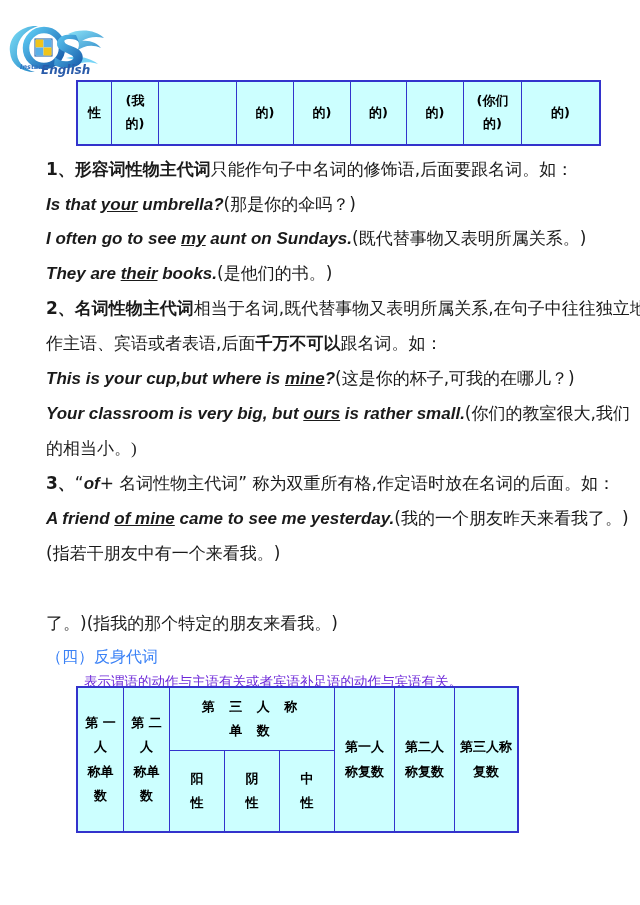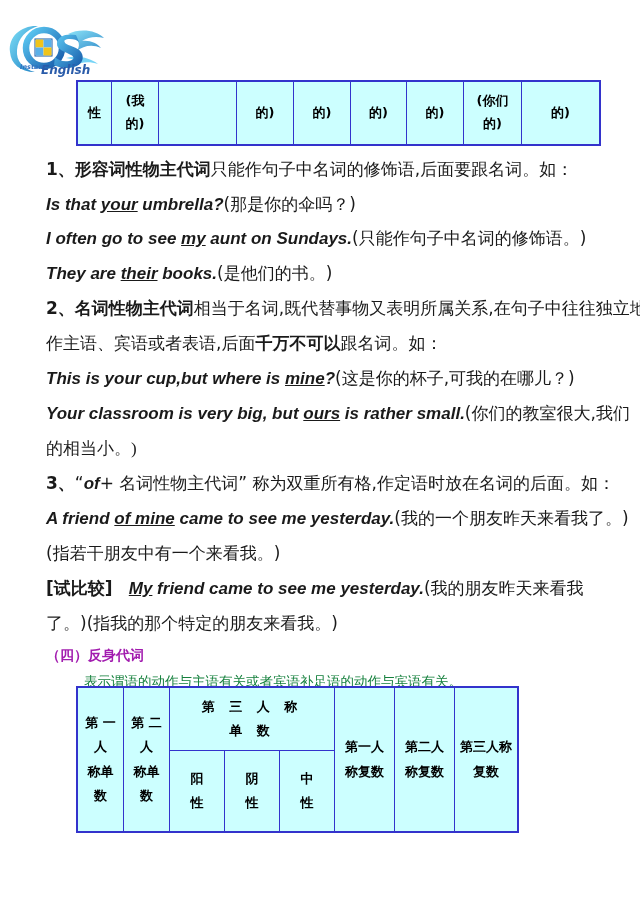--- a/index.html
+++ b/index.html
@@ -115,28 +115,28 @@
   .en {
     font-weight: bold;
     font-style: italic;
     font-family: Liberation Sans, sans-serif;
   }
   .u { text-decoration: underline; }
   .num { font-weight: bold; }
 
   .heading {
     position: absolute;
-    font-size: 14px;
-    font-weight: bold;
-    color: #a21caf;
+    font-size: 16px;
+    font-weight: normal;
+    color: #3b82f6;
   }
   .subnote {
     position: absolute;
     font-size: 13.5px;
-    color: #15803d;
+    color: #6d28d9;
   }
 </style>
 </head>
 <body>
 
 <div class="page">
 
   <div class="logo-wrap">
     <svg width="104" height="56" viewBox="0 0 104 56">
       <defs>
@@ -195,21 +195,21 @@
 
   <div class="para" style="left:46px; top:157px;">
     <span class="num">1、</span><span class="b">形容词性物主代词</span><span>只能作句子中名词的修饰语,后面要跟名词。如：</span>
   </div>
 
   <div class="para" style="left:46px; top:192px;">
     <span class="en">Is that </span><span class="en u">your</span><span class="en"> umbrella?</span><span>(那是你的伞吗？)</span>
   </div>
 
   <div class="para" style="left:46px; top:226px;">
-    <span class="en">I often go to see </span><span class="en u">my</span><span class="en"> aunt on Sundays.</span><span>(只能作句子中名词的修饰语。)</span>
+    <span class="en">I often go to see </span><span class="en u">my</span><span class="en"> aunt on Sundays.</span><span>(既代替事物又表明所属关系。)</span>
   </div>
 
   <div class="para" style="left:46px; top:261px;">
     <span class="en">They are </span><span class="en u">their</span><span class="en"> books.</span><span>(是他们的书。)</span>
   </div>
 
   <div class="para" style="left:46px; top:296px;text-align:center;">
     <span class="num">2、</span><span class="b">名词性物主代词</span><span>相当于名词,既代替事物又表明所属关系,在句子中往往独立地</span>
   </div>
   <div class="para" style="left:46px; top:331px;">
@@ -227,23 +227,20 @@
 
   <div class="para" style="left:46px; top:471px;">
     <span class="num">3、</span><span>“</span><span class="en">of</span><span>+ </span><span>名词性物主代词</span><span>”</span><span> 称为双重所有格,作定语时放在名词的后面。如：</span>
   </div>
 
   <div class="para" style="left:46px; top:506px;">
     <span class="en">A friend </span><span class="en u">of mine</span><span class="en"> came to see me yesterday.</span><span>(我的一个朋友昨天来看我了。)</span>
   </div>
   <div class="para" style="left:46px; top:541px;">(指若干朋友中有一个来看我。)</div>
 
-  <div class="para" style="left:46px; top:576px;">
-    <span class="b">[试比较]</span><span>&nbsp;&nbsp;&nbsp;</span><span class="en u">My</span><span class="en"> friend came to see me yesterday.</span><span>(我的朋友昨天来看我</span>
-  </div>
   <div class="para" style="left:46px; top:611px;">了。)(指我的那个特定的朋友来看我。)</div>
 
   <div class="heading" style="left:46px; top:647px;">（四）反身代词</div>
   <div class="subnote" style="left:84px; top:673px;">表示谓语的动作与主语有关或者宾语补足语的动作与宾语有关。</div>
 
   <div id="bottom-table-wrap">
     <table class="tbl outer" id="bottom-table">
       <tbody>
           <tr>
         <td class="b-c0 tall" rowspan="2">

